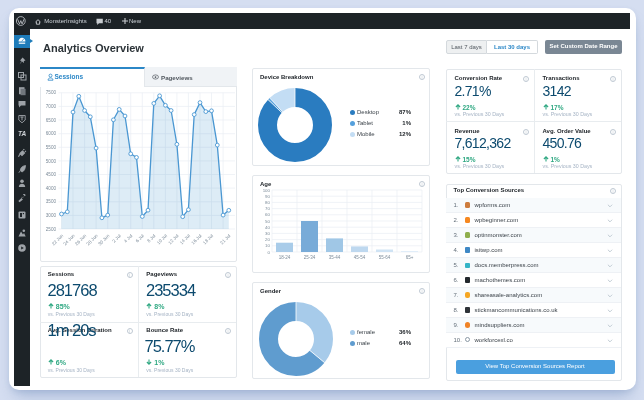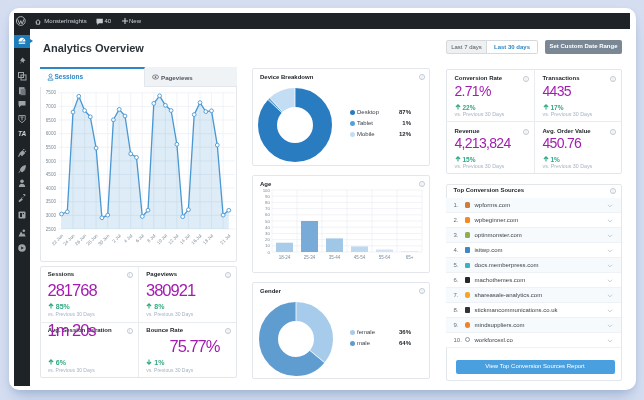--- a/index.html
+++ b/index.html
@@ -8,21 +8,21 @@
   #stage { position:absolute; left:0; top:0; width:644px; height:400px; }
   #win { position:absolute; left:9px; top:8px; width:627px; height:382px; background:#fff;
          border-radius:10px; box-shadow:0 10px 16px -5px rgba(96,125,175,0.40), 0 2px 5px rgba(96,125,175,0.15); }
   #abar { position:absolute; left:14px; top:13px; width:616px; height:16px; background:#1d2327; }
   #sbar { position:absolute; left:14px; top:29px; width:16px; height:357px; background:#1d2327; }
   #content { position:absolute; left:30px; top:29px; width:600px; height:357px; background:#fff; }
   .panel { position:absolute; background:#fff; border:1px solid #e3e7eb; border-radius:2px; }
   .ptitle { position:absolute; font-size:6px; font-weight:bold; color:#23282d; }
   .info { position:absolute; width:6px; height:6px; border:1px solid #bfc9d3; border-radius:50%;
           color:#bfc9d3; font-size:4.6px; line-height:5.6px; text-align:center; }
-  .big { position:absolute; font-size:16.5px; color:#a21caf; letter-spacing:-1px; }
+  .big { position:absolute; font-size:16.5px; color:#0c4a6e; letter-spacing:-1px; }
   .up  { position:absolute; font-size:7px; font-weight:bold; color:#2fa882; }
   .vs  { position:absolute; font-size:5px; color:#a5b3c4; }
   .abtxt { position:absolute; color:#ced3d9; font-size:7px; top:17.5px; }
   .sic { position:absolute; left:3px; width:10px; height:10px; }
   .legdot { position:absolute; width:5px; height:5px; border-radius:50%; }
   .legtxt { position:absolute; font-size:6px; color:#3c434a; }
   .legval { position:absolute; font-size:6px; font-weight:bold; color:#23282d; text-align:right; width:20px; }
   .srcnum { position:absolute; left:8px; top:4px; font-size:6px; color:#646f7a; }
   .srcdom { position:absolute; left:28px; top:4px; font-size:6px; color:#3c434a; }
   .srcfav { position:absolute; left:18px; top:4px; width:5.5px; height:5.5px; border-radius:1px; }
@@ -185,35 +185,35 @@
   <div style="position:absolute;left:40px;top:321.5px;width:196px;height:1px;background:#e8ecef;"></div>
   <div class="ptitle" style="left:47.8px;top:270.8px;">Sessions</div>
   <div class="info" style="left:126.5px;top:271.5px;">i</div>
   <div class="big" style="left:47.5px;top:283.5px;line-height:12px;">281768</div>
   <div class="up" style="left:47.8px;top:302.5px;"><svg width="6" height="6" viewBox="0 0 6 6" style="margin-right:2px;">
         <path d="M3 5.6 V1.6 M0.9 3 L3 0.8 L5.1 3" stroke="#2fa882" stroke-width="1.1" fill="none"></path>
       </svg>85%</div>
   <div class="vs" style="left:47.8px;top:310.5px;">vs. Previous 30 Days</div>
   <div class="ptitle" style="left:146.3px;top:270.8px;">Pageviews</div>
   <div class="info" style="left:225px;top:271.5px;">i</div>
-  <div class="big" style="left:146px;top:283.5px;line-height:12px;">380921</div>
+  <div class="big" style="left:146px;top:283.5px;line-height:12px;">235334</div>
   <div class="up" style="left:146.3px;top:302.5px;"><svg width="6" height="6" viewBox="0 0 6 6" style="margin-right:2px;">
         <path d="M3 5.6 V1.6 M0.9 3 L3 0.8 L5.1 3" stroke="#2fa882" stroke-width="1.1" fill="none"></path>
       </svg>8%</div>
   <div class="vs" style="left:146.3px;top:310.5px;">vs. Previous 30 Days</div>
   <div class="ptitle" style="left:47.8px;top:326.8px;">Avg. Session Duration</div>
   <div class="info" style="left:126.5px;top:327.5px;">i</div>
   <div class="big" style="left:47.5px;top:324px;line-height:12px;">1m 20s</div>
   <div class="up" style="left:47.8px;top:358.5px;"><svg width="6" height="6" viewBox="0 0 6 6" style="margin-right:2px;">
         <path d="M3 5.6 V1.6 M0.9 3 L3 0.8 L5.1 3" stroke="#2fa882" stroke-width="1.1" fill="none"></path>
       </svg>6%</div>
   <div class="vs" style="left:47.8px;top:366.5px;">vs. Previous 30 Days</div>
   <div class="ptitle" style="left:146.3px;top:326.8px;">Bounce Rate</div>
   <div class="info" style="left:225px;top:327.5px;">i</div>
-  <div class="big" style="left:144.5px;top:339.5px;line-height:12px;margin-left:25px;">75.77%</div>
+  <div class="big" style="left:144.5px;top:339.5px;line-height:12px;">75.77%</div>
   <div class="up" style="left:146.3px;top:358.5px;"><svg width="6" height="6" viewBox="0 0 6 6" style="margin-right:2px;">
         <path d="M3 0.4 V4.4 M0.9 3 L3 5.2 L5.1 3" stroke="#2fa882" stroke-width="1.1" fill="none"></path>
       </svg>1%</div>
   <div class="vs" style="left:146.3px;top:366.5px;">vs. Previous 30 Days</div>
 
   <div class="panel" style="left:252px;top:68px;width:177.5px;height:98px;"></div>
   <div class="ptitle" style="left:260px;top:73.8px;">Device Breakdown</div>
   <div class="info" style="left:419px;top:74px;">i</div>
   <svg style="position:absolute;left:258px;top:87.5px;" width="74" height="74" viewBox="0 0 74 74">
     <g transform="rotate(-90 37 37)">
@@ -292,28 +292,28 @@
   <div style="position:absolute;left:446px;top:121px;width:175px;height:1px;background:#e8ecef;"></div>
   <div class="ptitle" style="left:454.5px;top:74.5px;">Conversion Rate</div>
   <div class="info" style="left:523px;top:75.5px;">i</div>
   <div class="big" style="left:454.5px;top:86px;font-size:14px;letter-spacing:-0.7px;line-height:11px;">2.71%</div>
   <div class="up" style="left:454.5px;top:103.5px;font-size:6.5px;"><svg width="6" height="6" viewBox="0 0 6 6" style="margin-right:2px;">
         <path d="M3 5.6 V1.6 M0.9 3 L3 0.8 L5.1 3" stroke="#2fa882" stroke-width="1.1" fill="none"></path>
       </svg>22%</div>
   <div class="vs" style="left:454.5px;top:110.8px;font-size:5.3px;">vs. Previous 30 Days</div>
   <div class="ptitle" style="left:542.5px;top:74.5px;">Transactions</div>
   <div class="info" style="left:610px;top:75.5px;">i</div>
-  <div class="big" style="left:542.5px;top:86px;font-size:14px;letter-spacing:-0.7px;line-height:11px;">4435</div>
+  <div class="big" style="left:542.5px;top:86px;font-size:14px;letter-spacing:-0.7px;line-height:11px;">3142</div>
   <div class="up" style="left:542.5px;top:103.5px;font-size:6.5px;"><svg width="6" height="6" viewBox="0 0 6 6" style="margin-right:2px;">
         <path d="M3 5.6 V1.6 M0.9 3 L3 0.8 L5.1 3" stroke="#2fa882" stroke-width="1.1" fill="none"></path>
       </svg>17%</div>
   <div class="vs" style="left:542.5px;top:110.8px;font-size:5.3px;">vs. Previous 30 Days</div>
   <div class="ptitle" style="left:454.5px;top:127.5px;">Revenue</div>
   <div class="info" style="left:523px;top:129px;">i</div>
-  <div class="big" style="left:454.5px;top:137.5px;font-size:14px;letter-spacing:-0.7px;line-height:11px;">4,213,824</div>
+  <div class="big" style="left:454.5px;top:137.5px;font-size:14px;letter-spacing:-0.7px;line-height:11px;">7,612,362</div>
   <div class="up" style="left:454.5px;top:155.5px;font-size:6.5px;"><svg width="6" height="6" viewBox="0 0 6 6" style="margin-right:2px;">
         <path d="M3 5.6 V1.6 M0.9 3 L3 0.8 L5.1 3" stroke="#2fa882" stroke-width="1.1" fill="none"></path>
       </svg>15%</div>
   <div class="vs" style="left:454.5px;top:162.5px;font-size:5.3px;">vs. Previous 30 Days</div>
   <div class="ptitle" style="left:542.5px;top:127.5px;">Avg. Order Value</div>
   <div class="info" style="left:610px;top:129px;">i</div>
   <div class="big" style="left:542.5px;top:137.5px;font-size:14px;letter-spacing:-0.7px;line-height:11px;">450.76</div>
   <div class="up" style="left:542.5px;top:155.5px;font-size:6.5px;"><svg width="6" height="6" viewBox="0 0 6 6" style="margin-right:2px;">
         <path d="M3 5.6 V1.6 M0.9 3 L3 0.8 L5.1 3" stroke="#2fa882" stroke-width="1.1" fill="none"></path>
       </svg>1%</div>

